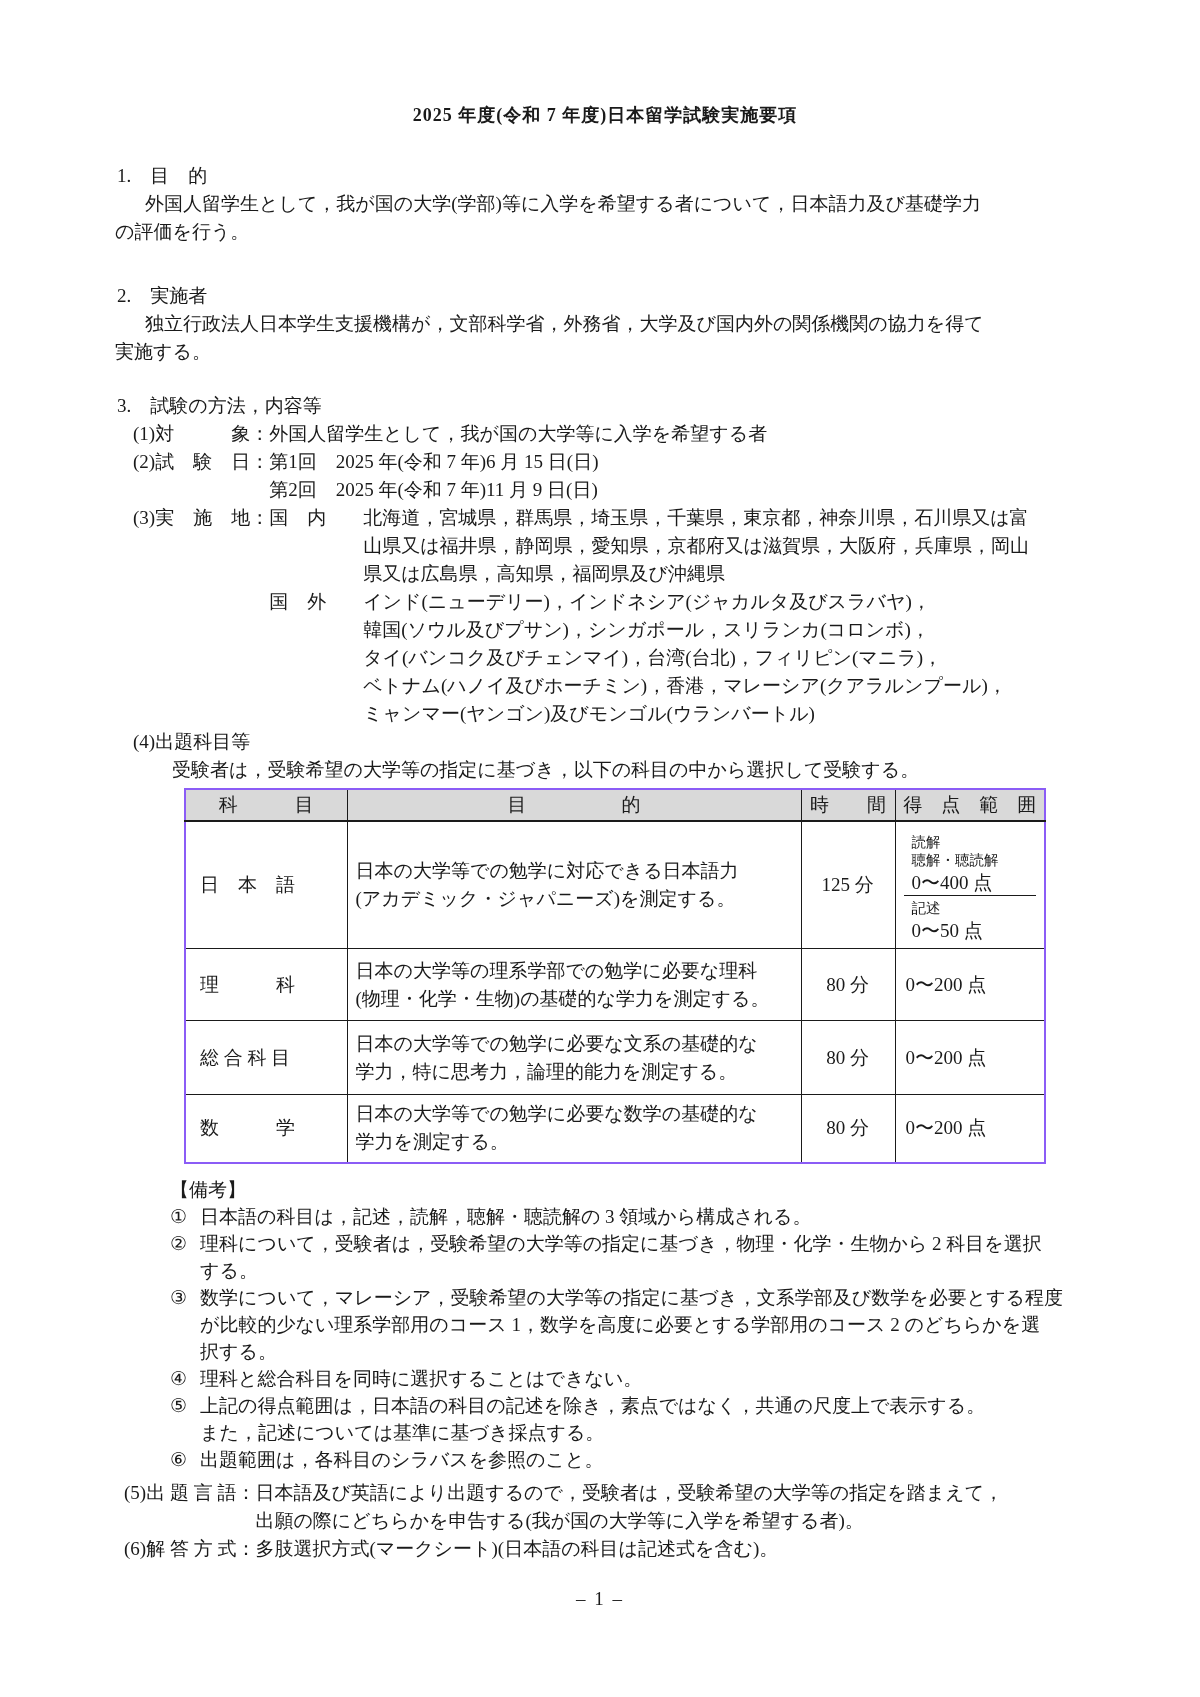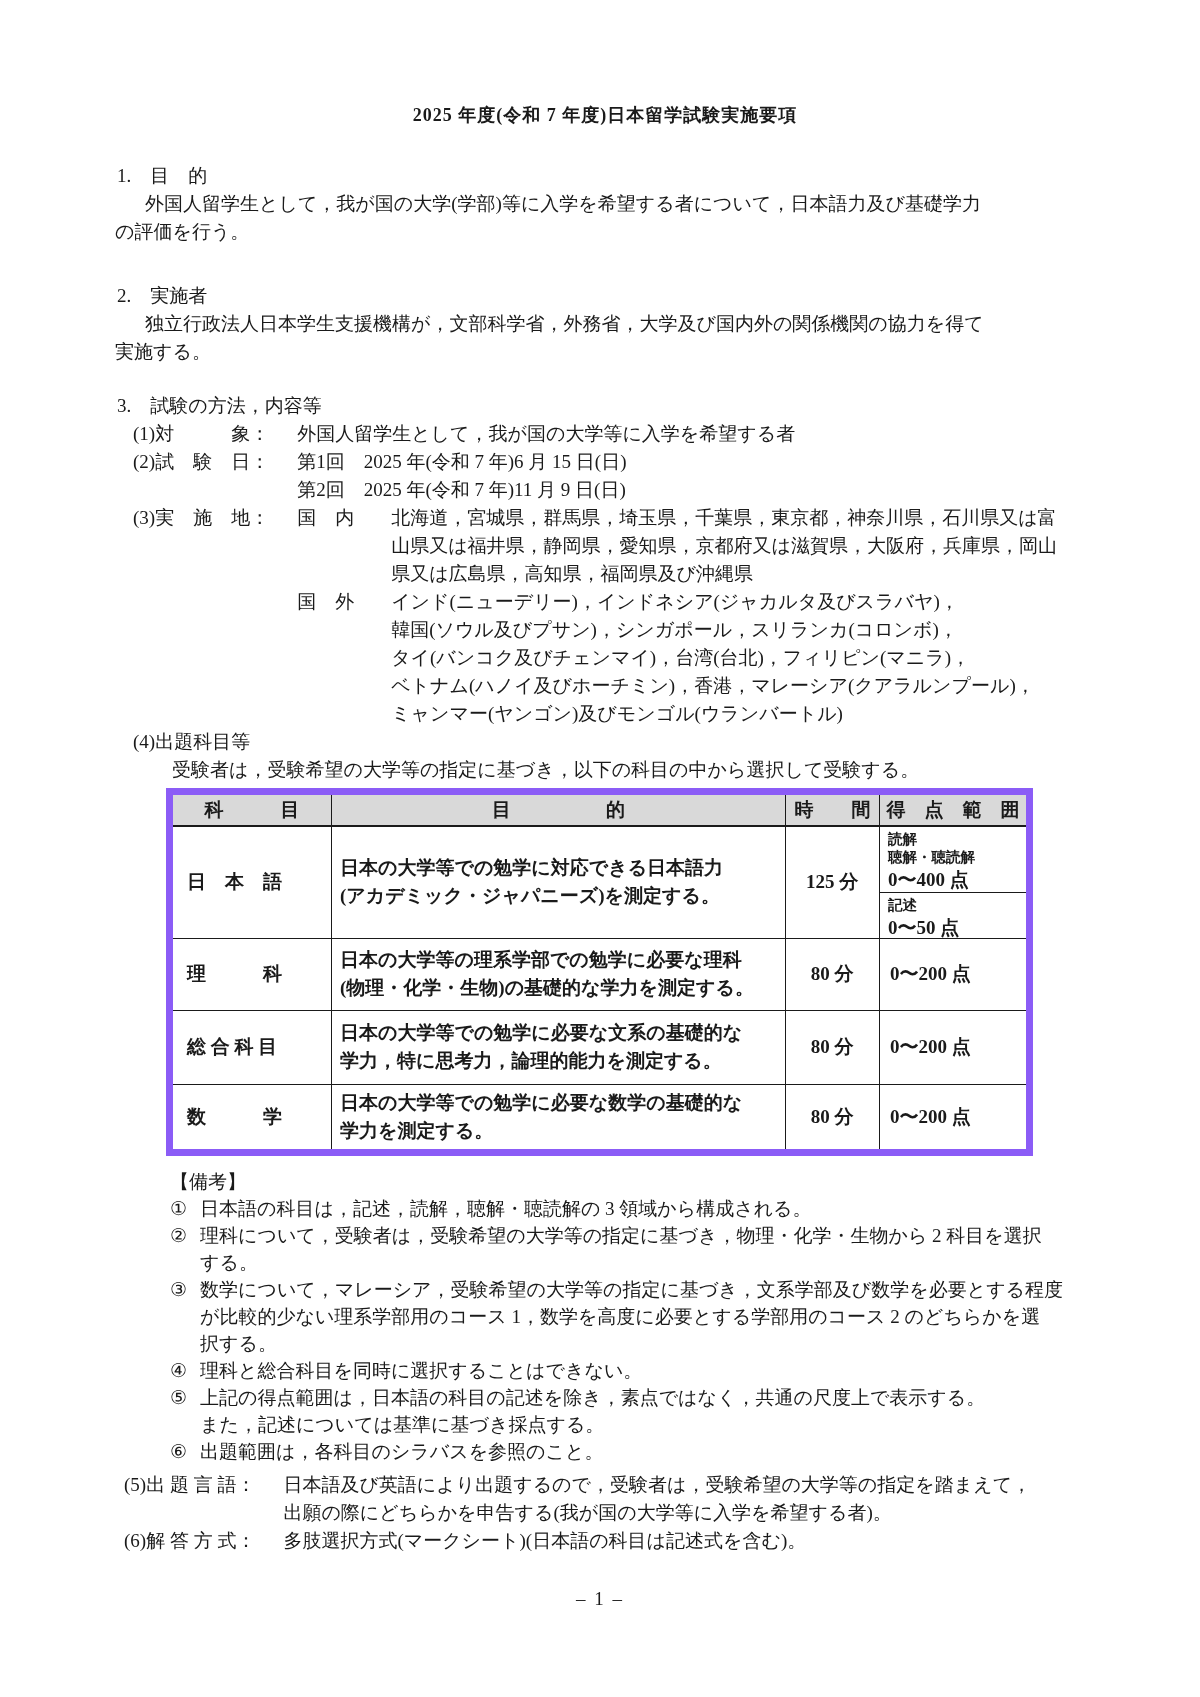--- a/index.html
+++ b/index.html
@@ -23,39 +23,38 @@
     letter-spacing:1px;
     margin:0 0 32px 0;
   }
   .sec-head{margin-left:12px;white-space:pre;}
   .body-l1{margin-left:40px;white-space:pre;}
   .body-l2{margin-left:10px;white-space:pre;}
   .sec1,.sec2{margin-bottom:0;}
   .gap36{height:36px;}
   .gap26{height:26px;}
   .items{margin-left:28px;}
-  .item{display:flex;align-items:flex-start;gap:28px;}
+  .item{display:flex;align-items:flex-start;}
   .item-label{white-space:pre;flex:none;}
   .item-content{flex:1 1 auto;}
   .item-content .ln{white-space:pre;}
   .subrow{display:flex;align-items:flex-start;}
   .sublabel{white-space:pre;flex:none;width:94px;}
   .sublines{flex:1 1 auto;}
   .sublines .ln{white-space:pre;}
   .intro-line{margin-left:67px;white-space:pre;}
   .items56{margin-left:19px;}
 
   
   table.subjects{
-    margin:4px 0 0 61px;
+    margin:4px 0 0 79px;
     border-collapse:collapse;
     table-layout:fixed;
     width:860px;
-    border:7px solid #8b5cf6;
-    font-weight:bold;
+    border:2px solid #8b5cf6;
   }
   table.subjects td{
     border:1px solid #1a1a1a;
     vertical-align:middle;
     box-sizing:border-box;
   }
   table.subjects tr.hdr td{
     background:#d9d9d9;
     border-bottom:2px solid #1a1a1a;
     height:28px;
@@ -68,21 +67,21 @@
   .col-score{width:150px;}
   td.subject{padding-left:14px;white-space:pre;}
   td.purpose{padding-left:8px;}
   td.purpose .ln{white-space:pre;line-height:28px;}
   td.time{padding-left:0;white-space:pre;text-align:center;}
   td.score{padding-left:10px;white-space:pre;}
   tr.r1{height:112px;}
   tr.r2{height:72px;}
   tr.r3{height:74px;}
   tr.r4{height:68px;}
-  td.score0{padding:0;vertical-align:top;}
+  td.score0{padding:8px;vertical-align:top;}
   .ss{box-sizing:border-box;padding:3px 0 0 8px;}
   .ss1{height:66px;border-bottom:1px solid #1a1a1a;}
   .ss2{height:44px;}
   .ss .small{font-size:14.5px;line-height:18px;white-space:pre;}
   .ss .val{font-size:19px;line-height:25px;margin-top:1px;white-space:pre;}
 
   
   .remarks{margin:12px 0 0 65px;line-height:27px;}
   .rk-head{white-space:pre;}
   .rk-item{display:flex;align-items:flex-start;}

